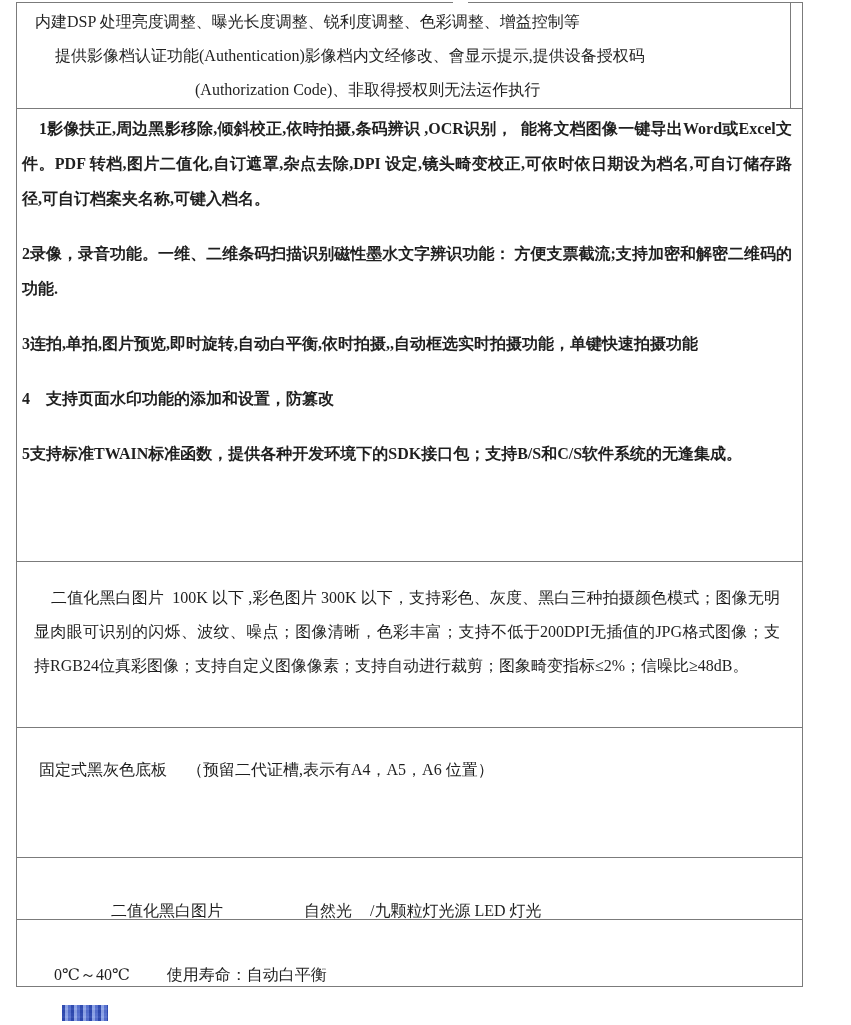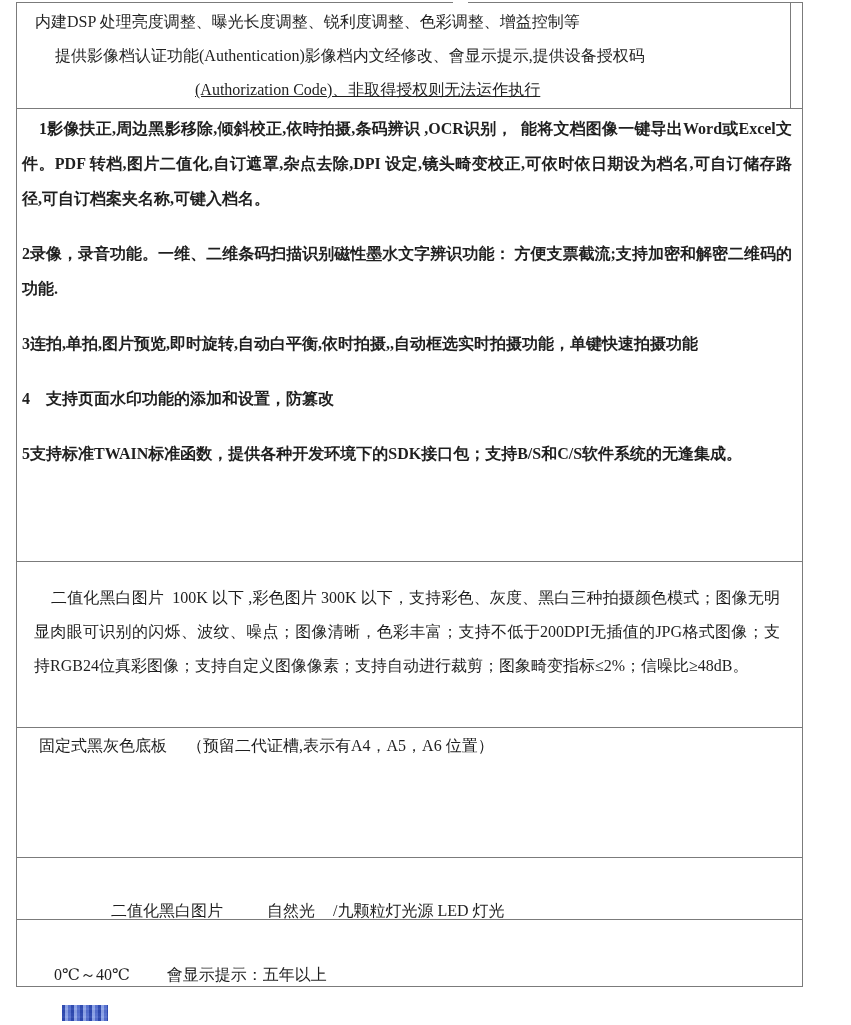--- a/index.html
+++ b/index.html
@@ -25,32 +25,32 @@
     border-bottom:1px solid #7b7b7b;
     overflow:hidden;
     position:relative;
     font-size:16px;
   }
   .row:last-child{border-bottom:none;}
   .row-dsp{height:106px;padding-top:2px;}
   .row-dsp .ln{line-height:34px;white-space:pre;overflow:hidden;}
   .ln-1{padding-left:18px;}
   .ln-2{padding-left:38px;}
-  .ln-3{padding-left:178px;text-decoration:underline;}
+  .ln-3{padding-left:178px;}
   .row-features{height:453px;padding:2px 10px 0 5px;}
   .row-features p{margin:0 0 20px 0;line-height:35px;text-align:justify;white-space:pre-wrap;font-weight:bold;}
   .row-features p.indent{text-indent:17px;}
   .row-quality{height:166px;padding:7px 10px 0 5px;}
   .row-quality p{margin:12px;line-height:34px;text-align:justify;text-indent:17px;white-space:pre-wrap;}
   .row-base{height:130px;padding:0 10px 0 5px;}
-  .row-base .para{line-height:35px;white-space:pre-wrap;}
+  .row-base .para{line-height:35px;white-space:pre-wrap;margin-top:24px;}
   .row-base .para.first{text-indent:17px;margin-bottom:20px;}
   .row-light{height:62px;padding:0 10px 0 5px;line-height:35px;white-space:pre;}
   .row-light .seg1{margin-left:73px;}
-  .row-light .seg2{margin-left:44px;}
+  .row-light .seg2{margin-left:81px;}
   .row-light .seg3{margin-left:18px;}
   .row-env{height:65px;padding:2px 10px 0 5px;line-height:35px;white-space:pre;}
   .row-env .seg1{margin-left:16px;}
   .row-env .seg2{margin-left:37px;}
   .cell-divider{
     position:absolute;top:0;bottom:0;left:773px;width:1px;
     background:#7b7b7b;
   }
   .top-border-gap{
     position:absolute;left:453px;top:2px;width:15px;height:1px;
@@ -91,20 +91,20 @@
 
   <div class="row row-base">
     <div class="para first">固定式黑灰色底板　 （预留二代证槽,表示有A4，A5，A6 位置）</div>
   </div>
 
   <div class="row row-light">
     <span class="seg1">二值化黑白图片</span><span class="seg2">自然光</span><span class="seg3">/九颗粒灯光源 LED 灯光</span>
   </div>
 
   <div class="row row-env">
-    <span class="seg1">0℃～40℃</span><span class="seg2">會显示提示：五年以上</span>
+    <span class="seg1">0℃～40℃</span><span class="seg2">使用寿命：自动白平衡</span>
   </div>
 
 </div>
 
 <div class="top-border-gap"></div>
 
 <div class="artifact"></div>
 
 </body></html>

